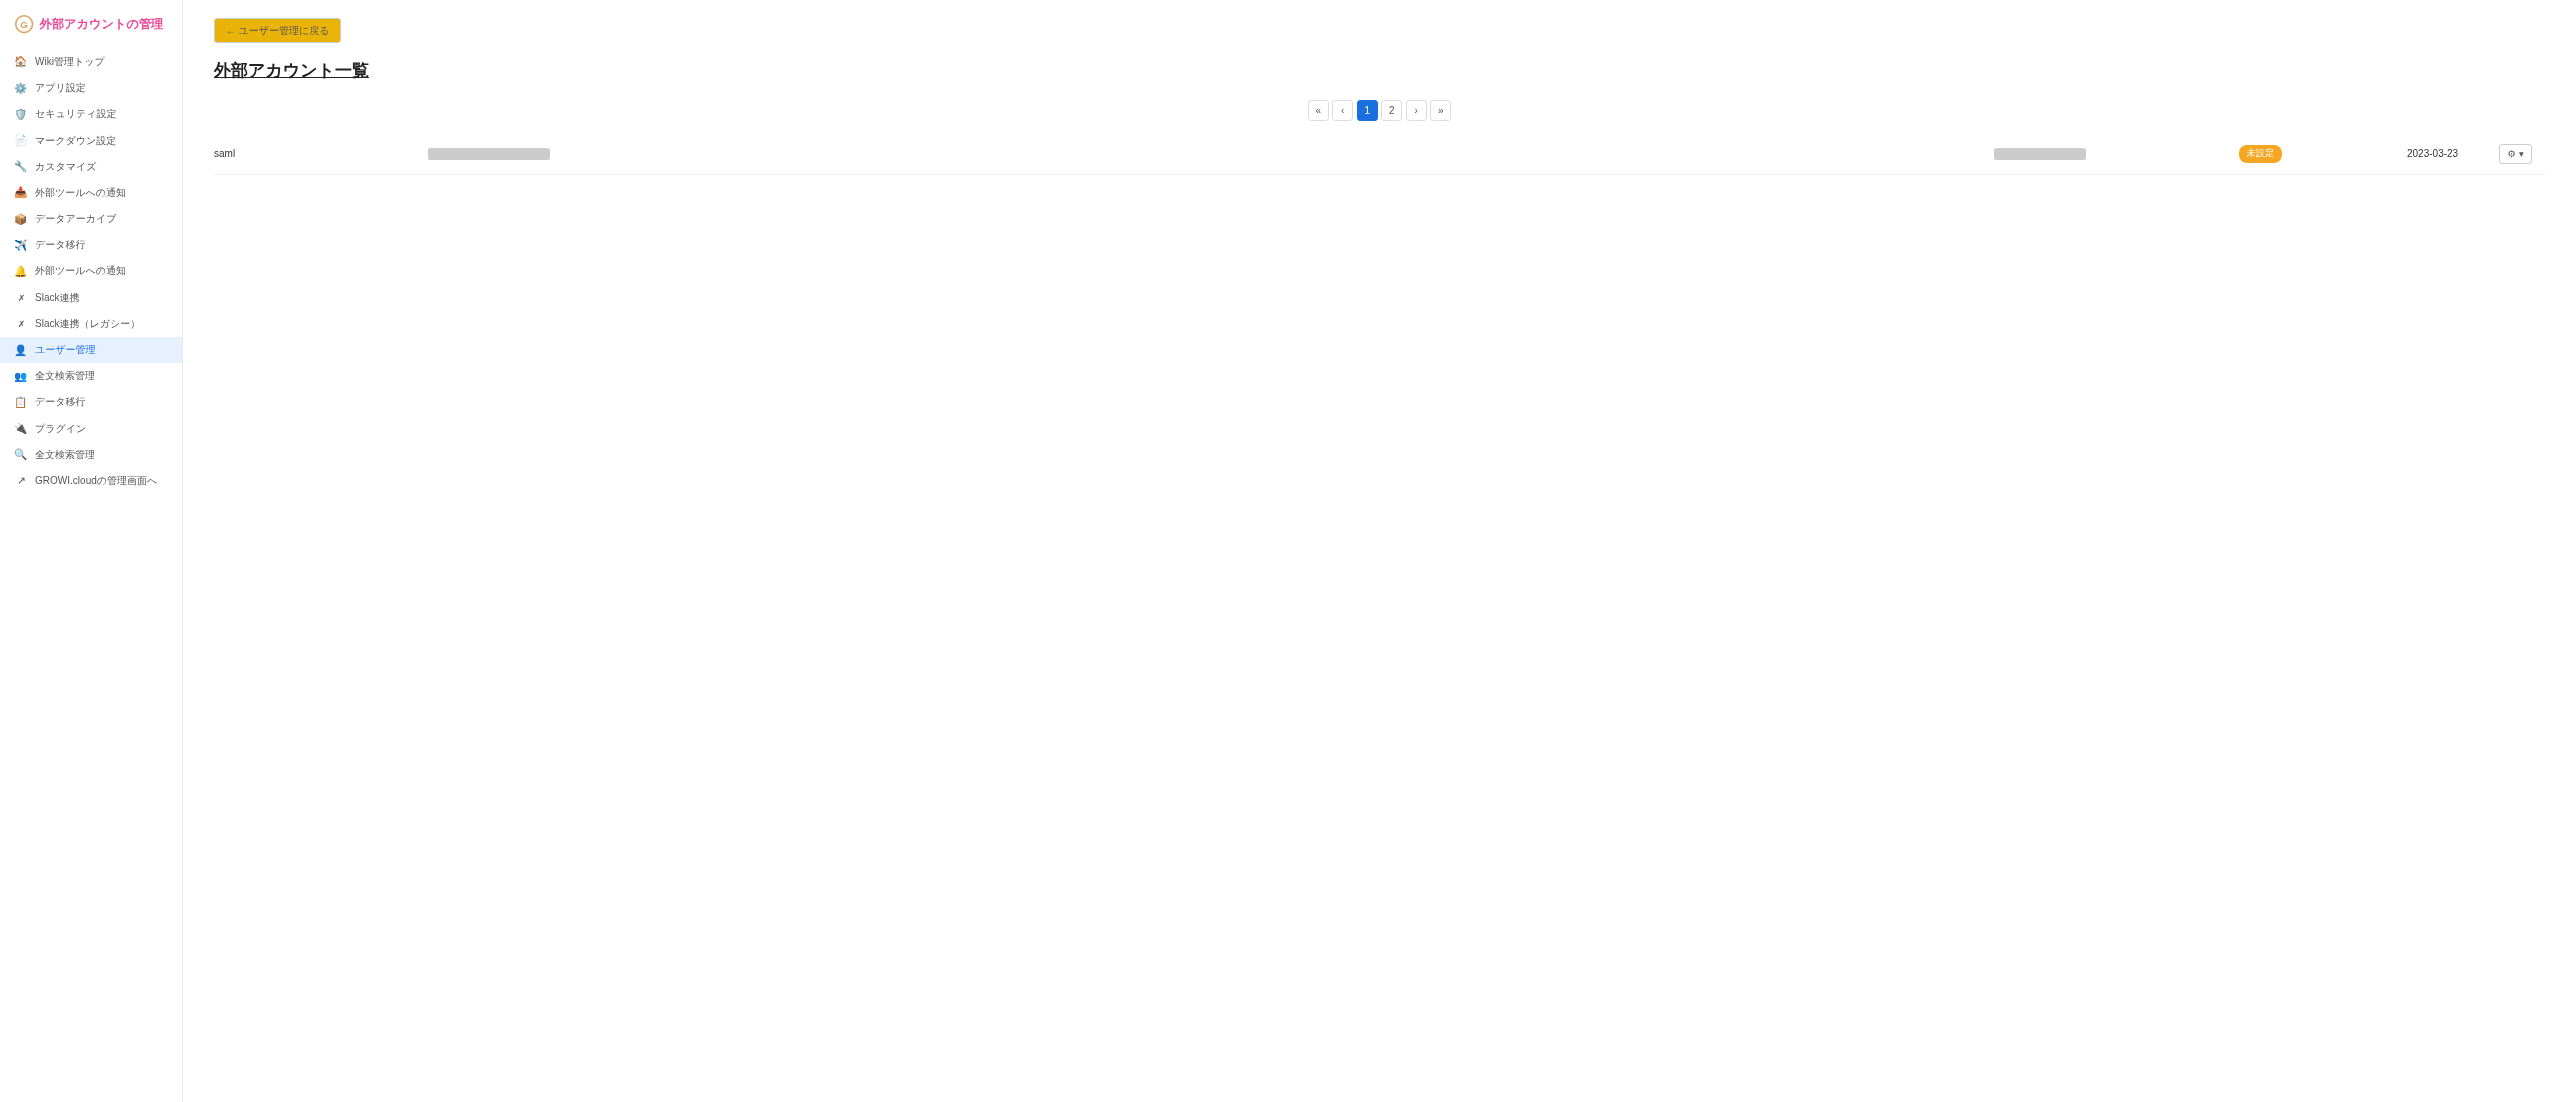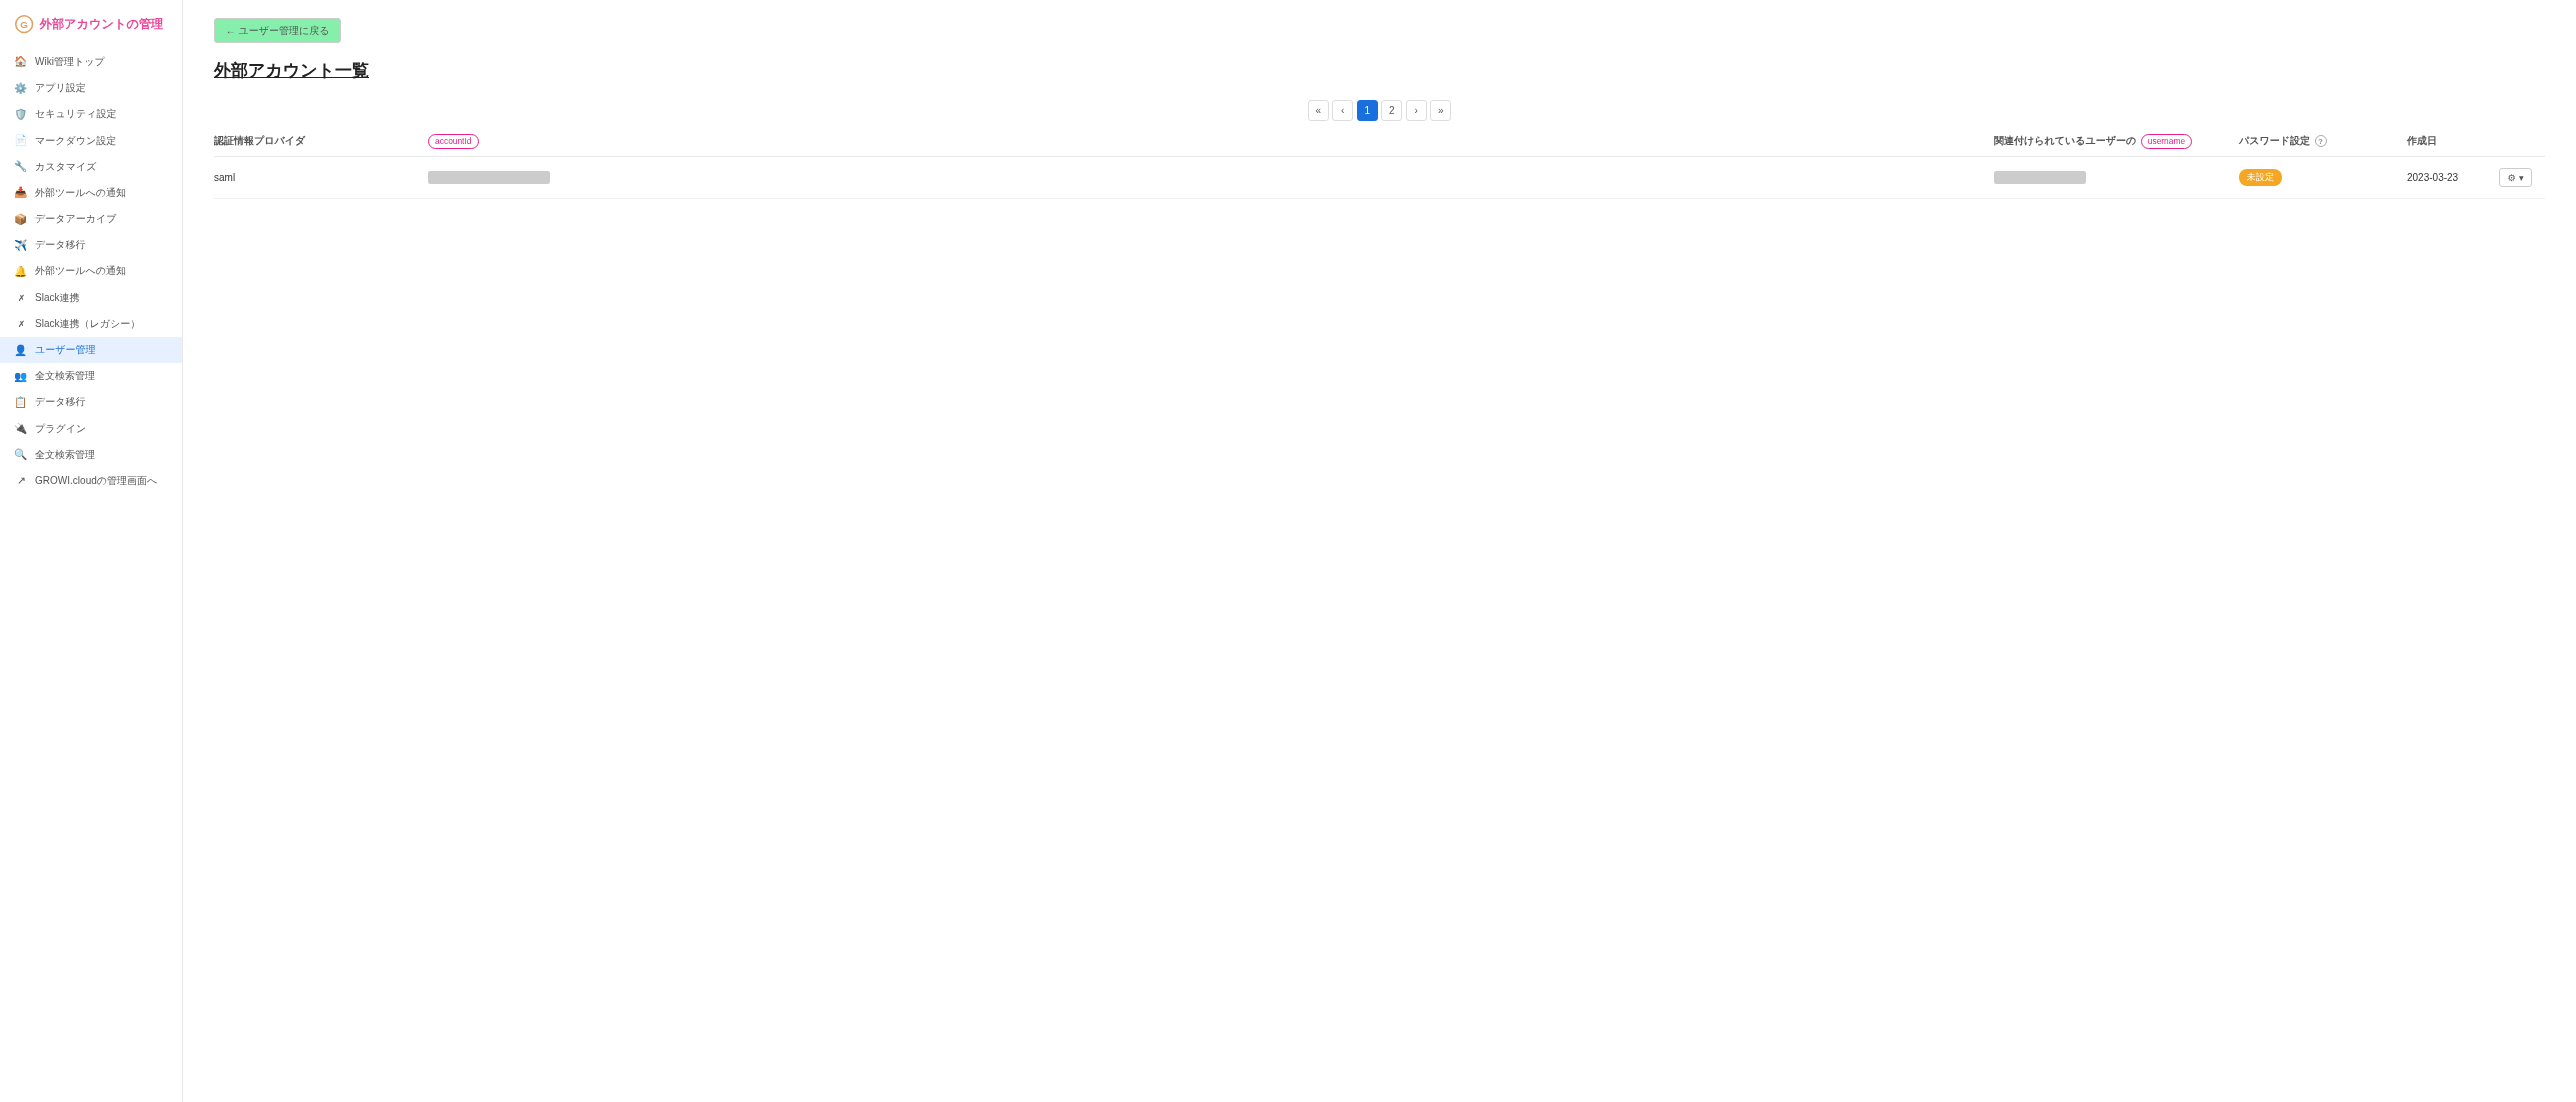--- a/index.html
+++ b/index.html
@@ -83,21 +83,21 @@
       background: #fff;
     }
 
     .back-button {
       display: inline-flex;
       align-items: center;
       gap: 4.6px;
       padding: 4.6px 10.7px;
       border: 0.8px solid #ccc;
       border-radius: 3.1px;
-      background: #86efac;
+      background: #eab308;
       color: #555;
       font-size: 10px;
       cursor: pointer;
       margin-bottom: 15.3px;
     }
 
     .page-title {
       font-size: 17px;
       font-weight: 600;
       color: #222;
@@ -347,40 +347,20 @@
       <span>›</span>
     </button>
     <button class="page-btn">
       <span>»</span>
     </button>
   </div>
 
   
   <div class="table-container">
 
-    <div class="table-header">
-      <div class="th">
-        <span>認証情報プロバイダ</span>
-      </div>
-      <div class="th">
-        <span class="tag-badge tag-pink">accountId</span>
-      </div>
-      <div class="th">
-        <span>関連付けられているユーザーの</span>
-        <span class="tag-badge tag-pink">username</span>
-      </div>
-      <div class="th">
-        <span>パスワード設定</span>
-        <span class="help-icon">?</span>
-      </div>
-      <div class="th">
-        <span>作成日</span>
-      </div>
-      <div class="th"></div>
-    </div>
 
     <div class="table-row">
       <div class="td">
         <span>saml</span>
       </div>
       <div class="td">
         <span class="masked-text"></span>
       </div>
       <div class="td">
         <span class="masked-text-sm"></span>

